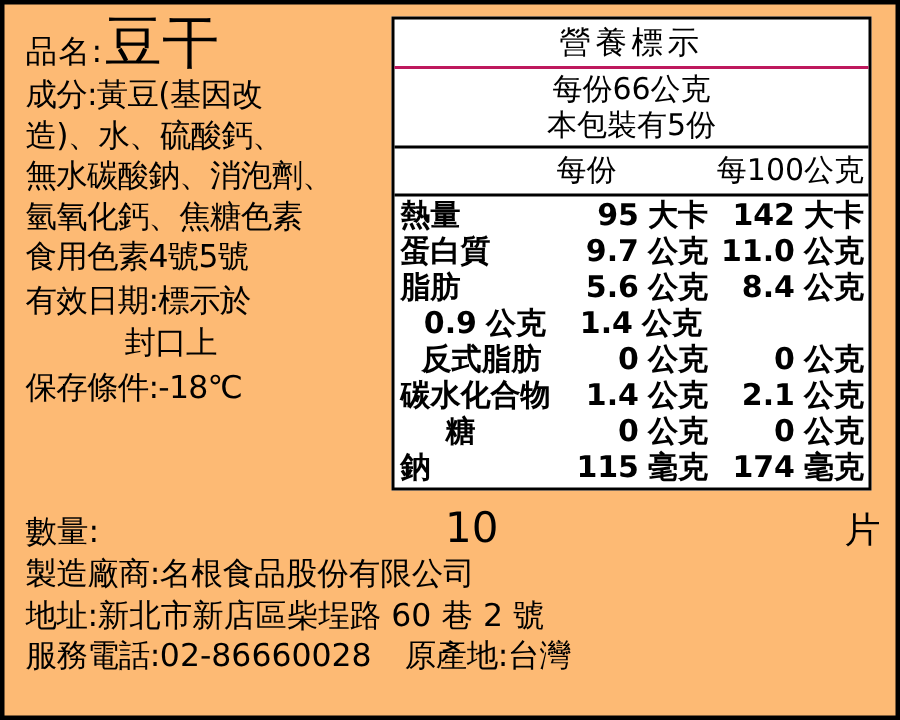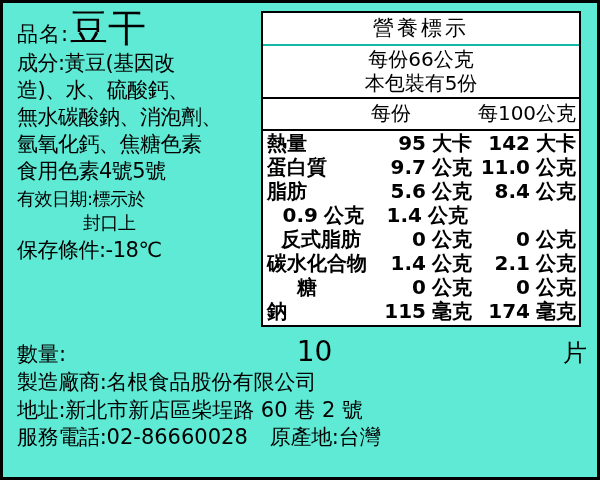--- a/index.html
+++ b/index.html
@@ -13,21 +13,21 @@
     font-family: "DejaVu Sans", "Liberation Sans", sans-serif;
     color: #000000;
     overflow: hidden;
   }
   #label {
     position: relative;
     width: 600px;
     height: 480px;
     box-sizing: border-box;
     border: 3px solid #000;
-    background: #5eead4;
+    background: #fdba74;
   }
   
   .left-block {
     position: absolute;
     left: 14px;
     top: 6px;
     width: 250px;
   }
   .row-name {
     display: flex;
@@ -51,21 +51,21 @@
     letter-spacing: -0.5px;
   }
   .ing-label {
     font-size: 21px;
   }
   .ing-text {
     font-size: 21px;
   }
   .date-block {
     margin-top: 3px;
-    font-size: 18px;
+    font-size: 21px;
     line-height: 1.3;
     letter-spacing: -0.5px;
   }
   .date-line2 {
     padding-left: 66px;
   }
   .store-block {
     margin-top: 2px;
     font-size: 21px;
     letter-spacing: -0.5px;
@@ -77,21 +77,21 @@
     top: 8px;
     width: 320px;
     border: 2px solid #000;
     box-sizing: border-box;
     background: #fff;
   }
   .nutri-title {
     text-align: center;
     font-size: 21px;
     letter-spacing: 3px;
-    border-bottom: 2px solid #14b8a6;
+    border-bottom: 2px solid #be185d;
     padding: 1px 0 2px;
   }
   .nutri-serv {
     text-align: center;
     font-size: 20px;
     line-height: 1.22;
     padding: 1px 0 1px;
   }
   .nutri-serv .srow { white-space: nowrap; }
   .nutri-head {

